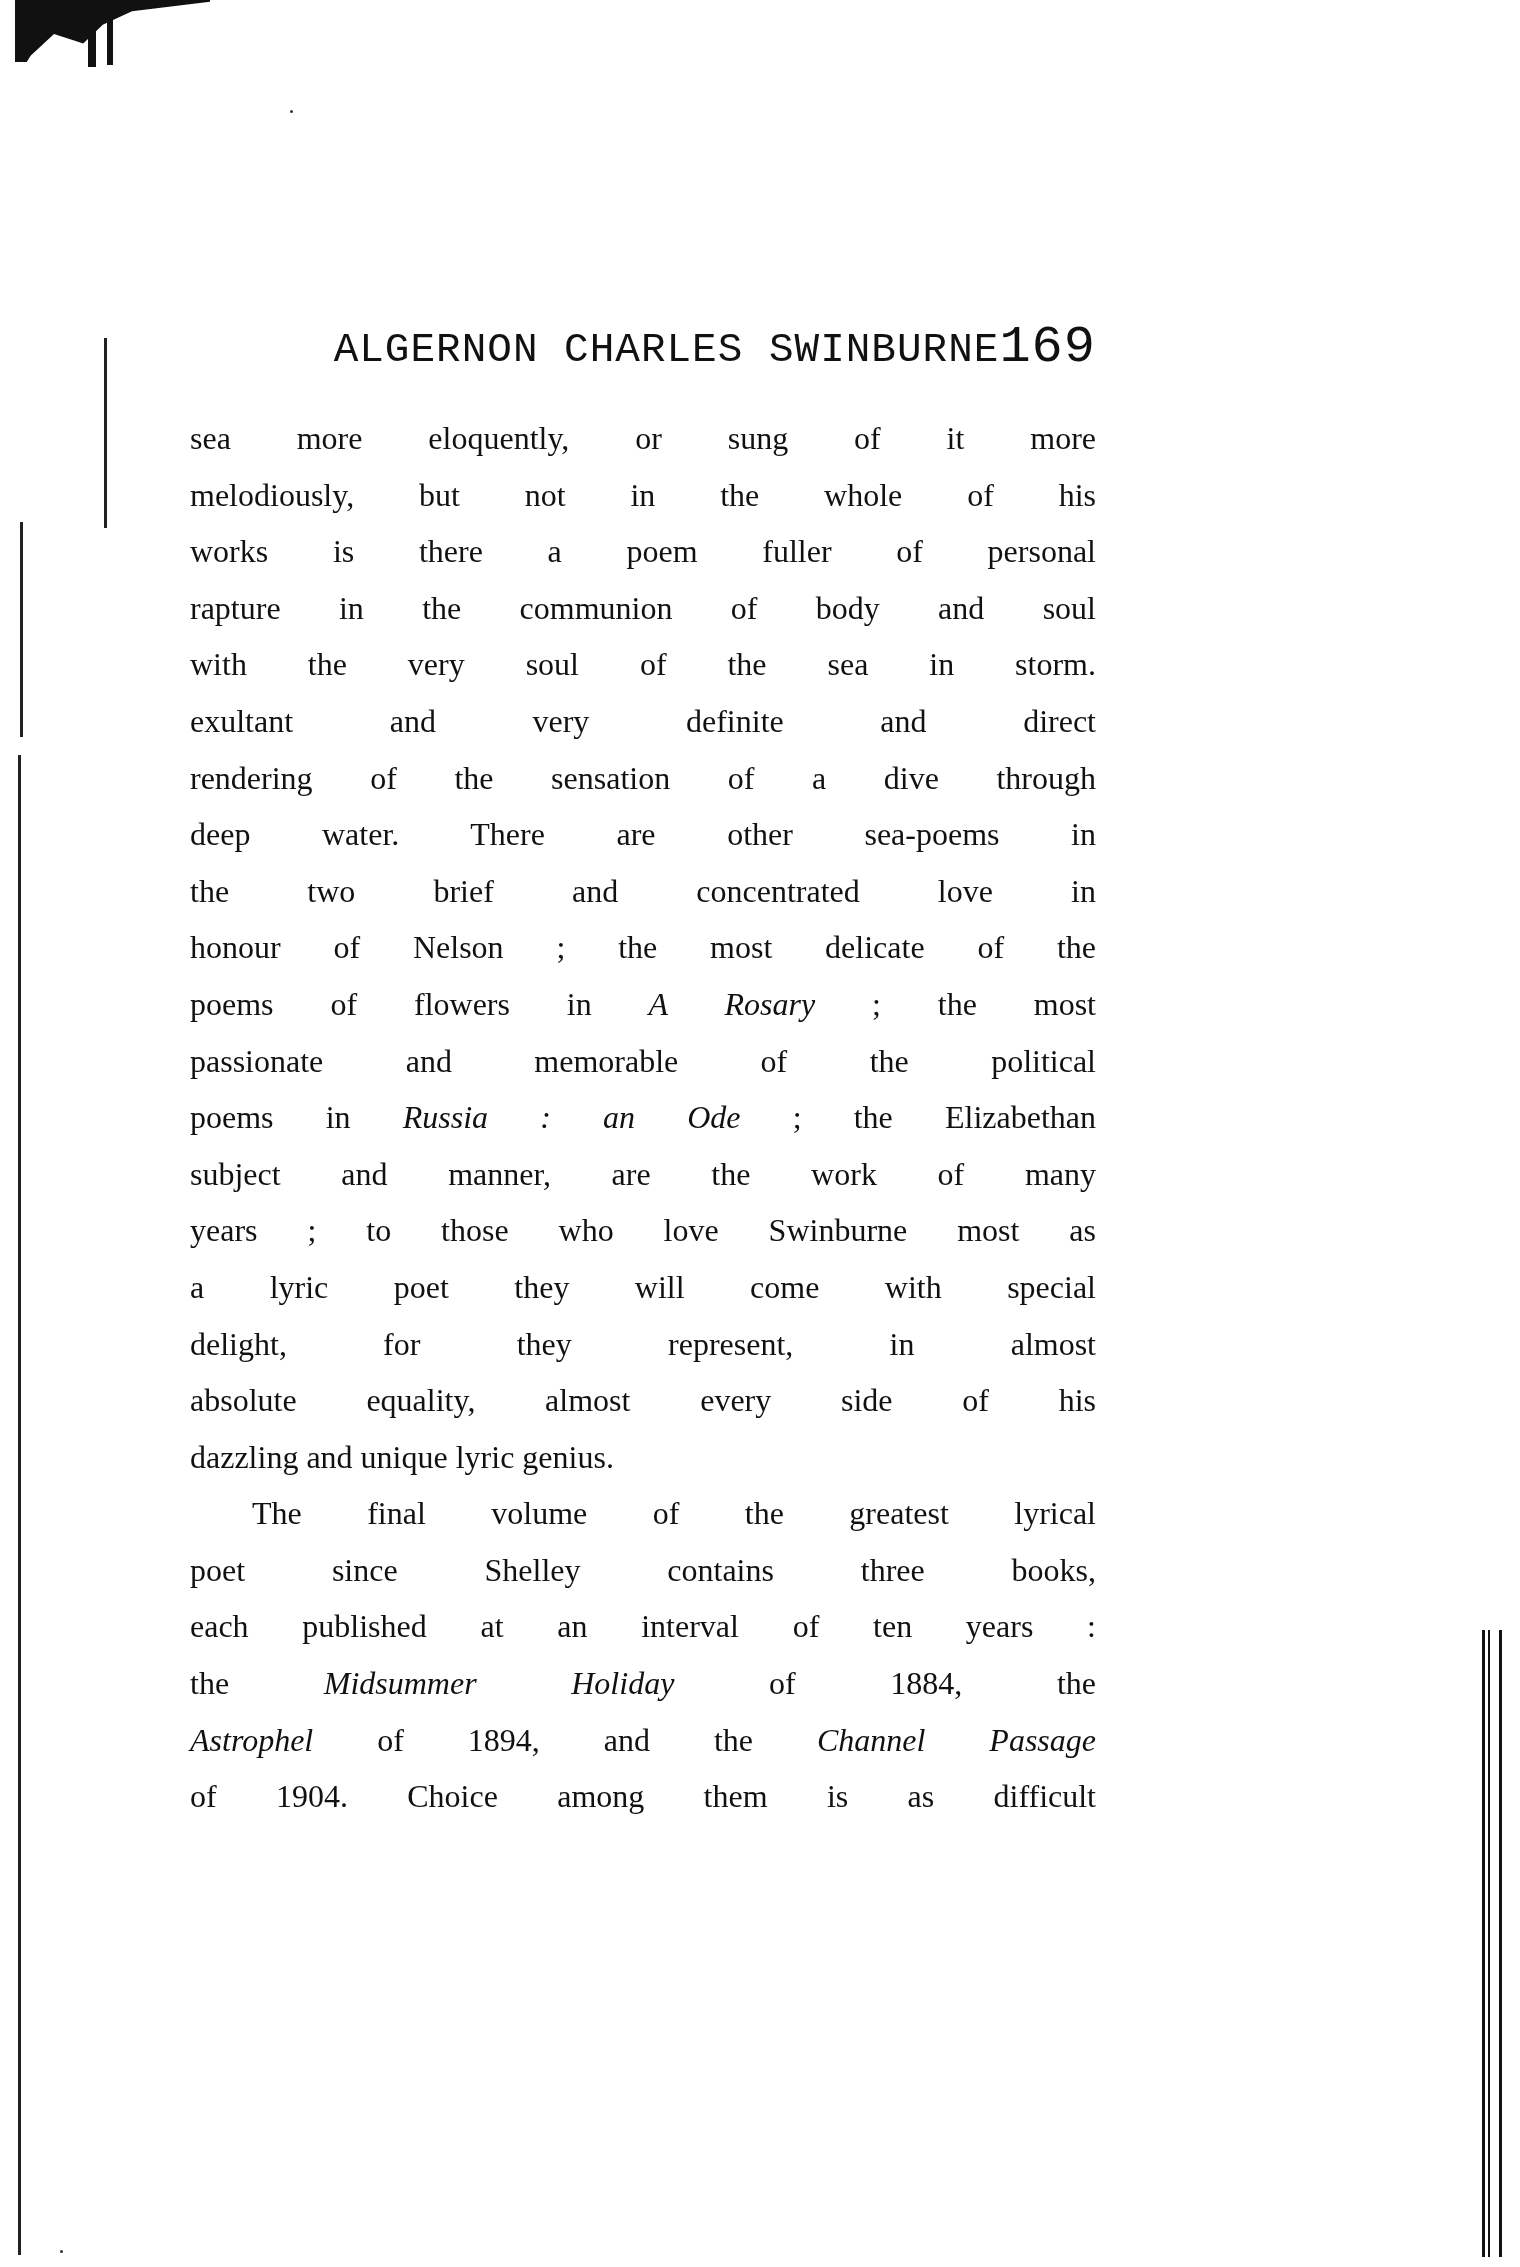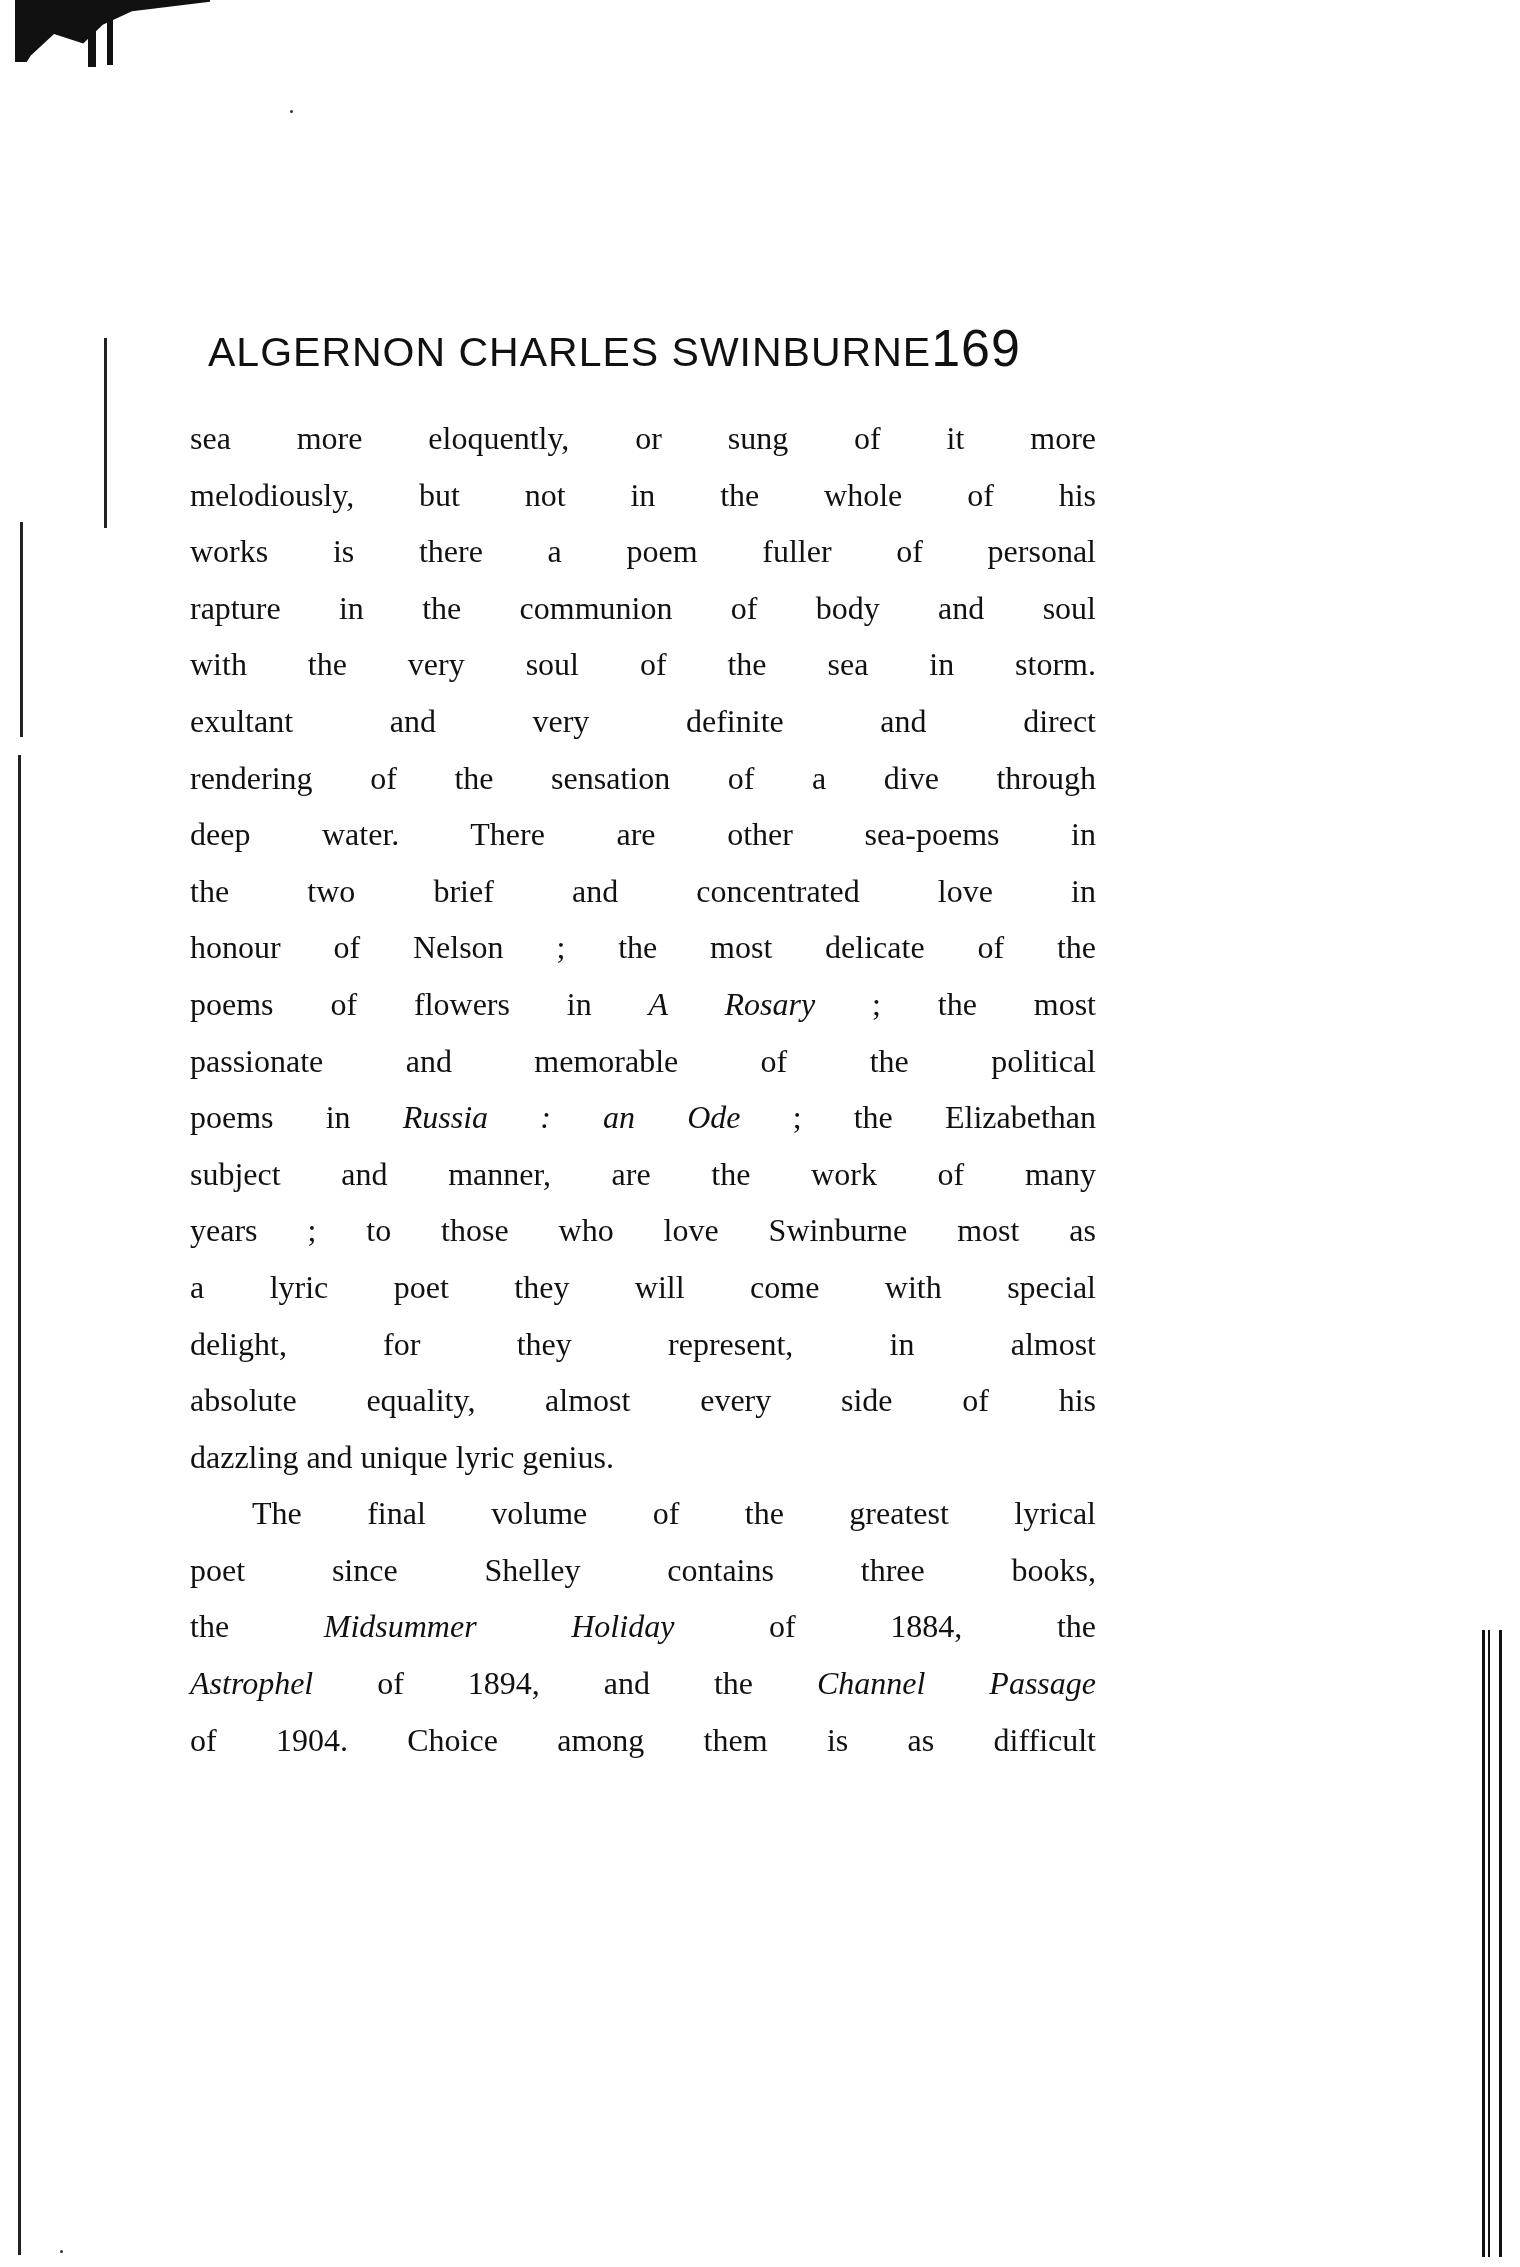--- a/index.html
+++ b/index.html
@@ -7,22 +7,22 @@
          font-family:"DejaVu Serif","Liberation Serif",serif; color:#111; }
   .corner-blot { position:absolute; left:15px; top:0; width:195px; height:62px;
          background:#111; clip-path:polygon(0 0,100% 0,100% 3%,60% 18%,45% 40%,35% 70%,20% 55%,8% 90%,6% 100%,0 100%); }
   .corner-tab1 { position:absolute; left:88px; top:25px; width:8px; height:42px; background:#111; }
   .corner-tab2 { position:absolute; left:107px; top:20px; width:6px; height:45px; background:#111; }
   .left-rule { position:absolute; width:3px; background:#222; }
   .right-rules { position:absolute; right:18px; top:1630px; width:14px; height:627px;
          border-left:3px solid #111; border-right:3px solid #111; }
   .right-rules::after { content:""; position:absolute; left:3px; top:0; width:2px; height:100%; background:#111; }
   .header { position:absolute; left:208px; top:318px; width:888px; height:50px;
-         display:flex; justify-content:flex-start; align-items:baseline;
-         font-family:Liberation Sans, sans-serif; font-size:41px; letter-spacing:1px; }
+         display:flex; justify-content:flex-end; align-items:baseline;
+         font-family:Liberation Mono, monospace; font-size:41px; letter-spacing:1px; }
   .page-num { font-size:52px; }
   .body-text { position:absolute; left:190px; top:410px; width:906px;
          font-family:"Liberation Serif",serif; font-size:32px; line-height:56.6px; }
   .line { display:block; text-align:justify; text-align-last:justify; white-space:nowrap; height:56.6px; }
   .line.last { text-align-last:left; }
   .line.indent { padding-left:62px; }
   .it { font-style:italic; }
   .speck { position:absolute; width:3px; height:3px; background:#333; border-radius:50%; }
 </style>
 </head>
@@ -57,19 +57,20 @@
     <span class="line"><span>passionate and memorable of the political</span></span>
     <span class="line"><span>poems in </span><span class="it">Russia : an Ode</span><span> ; the Elizabethan</span></span>
     <span class="line"><span>subject and manner, are the work of many</span></span>
     <span class="line"><span>years ; to those who love Swinburne most as</span></span>
     <span class="line"><span>a lyric poet they will come with special</span></span>
     <span class="line"><span>delight, for they represent, in almost</span></span>
     <span class="line"><span>absolute equality, almost every side of his</span></span>
     <span class="line last"><span>dazzling and unique lyric genius.</span></span>
     <span class="line indent"><span>The final volume of the greatest lyrical</span></span>
     <span class="line"><span>poet since Shelley contains three books,</span></span>
+    <span class="line"><span>each published at an interval of ten years :</span></span>
     <span class="line"><span>the </span><span class="it">Midsummer Holiday</span><span> of 1884, the</span></span>
     <span class="line"><span class="it">Astrophel</span><span> of 1894, and the </span><span class="it">Channel Passage</span></span>
     <span class="line"><span>of 1904.  Choice among them is as difficult</span></span>
   </div>
 
 <div class="speck" style="left:290px;top:110px;"></div>
 <div class="speck" style="left:60px;top:2250px;"></div>
 
 </body></html>

